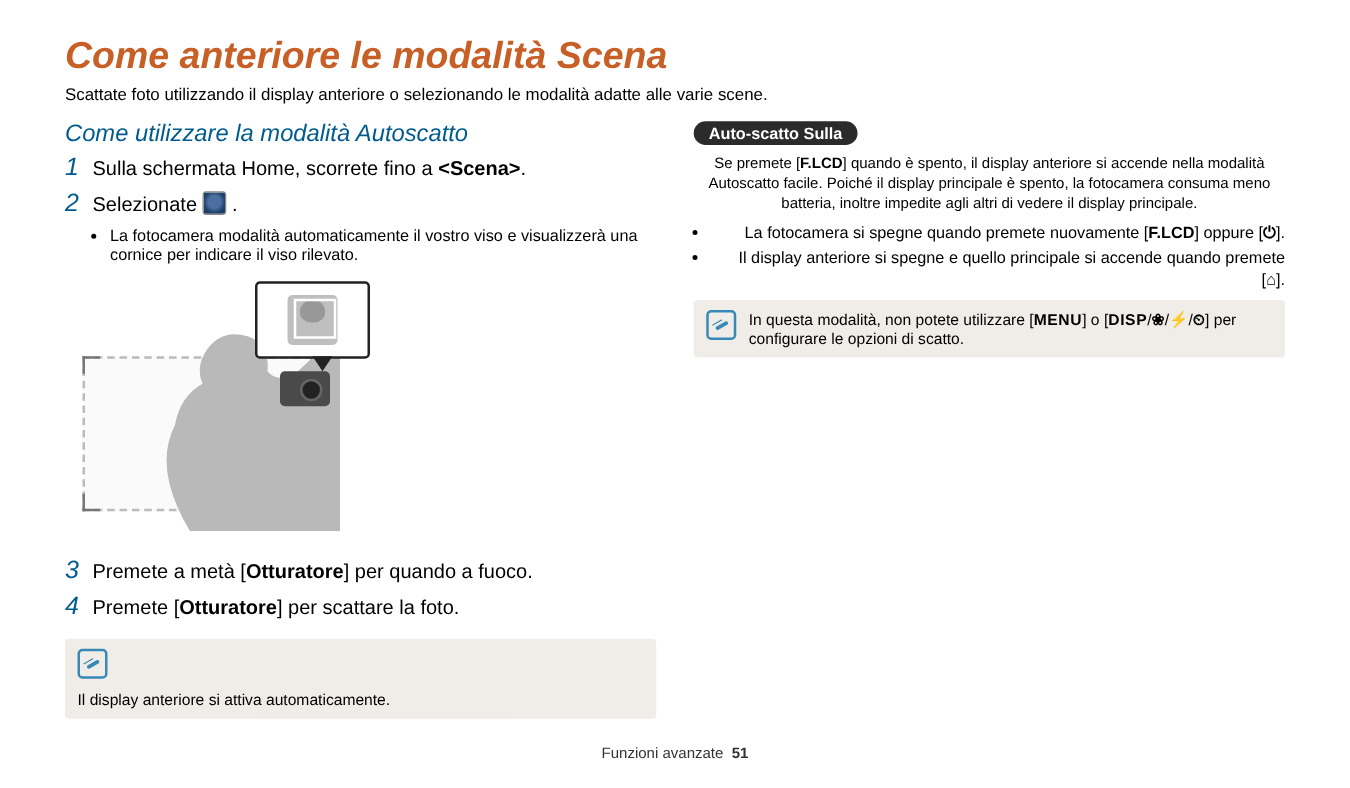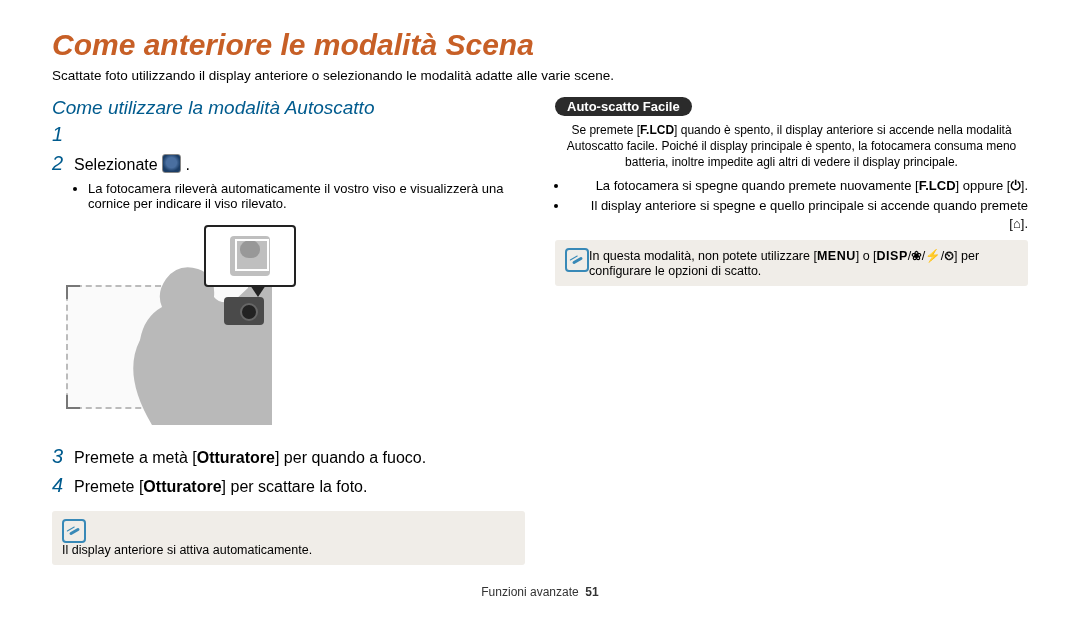--- a/index.html
+++ b/index.html
@@ -164,20 +164,21 @@
     position:absolute;
     left:5px; top:3px;
     width:30px; height:28px;
     border:2px solid #fff;
   }
 
   
   .info-box {
     display: flex;
     align-items: flex-start;
+    gap: 10px;
     background: #f0ede8;
     border-radius: 3px;
     padding: 8px 10px;
     font-size: 12.5px;
     margin-top: 8px;
   }
   .info-box.small-width { margin-top: 14px; flex-direction: column; }
   .info-icon {
     width: 20px; height: 20px;
     flex: none;
@@ -239,33 +240,36 @@
   <h1 class="page-title">Come anteriore le modalità Scena</h1>
   <div class="subtitle">Scattate foto utilizzando il display anteriore o selezionando le modalità adatte alle varie scene.</div>
 
   <div class="columns">
 
     <div class="col">
       <div class="section-title">Come utilizzare la modalità Autoscatto</div>
 
       <div class="step-line">
         <span class="step-num">1</span>
+        <span class="step-text">
+          <span>Sulla schermata Home, scorrete fino a </span><b>&lt;Scena&gt;</b><span>.</span>
+        </span>
       </div>
 
       <div class="step-line">
         <span class="step-num">2</span>
         <span class="step-text">
           <span>Selezionate </span>
           <span class="icon-inline"></span>
           <span>.</span>
         </span>
       </div>
       <div class="substep">
         <ul>
-            <li>La fotocamera rileverà automaticamente il vostro viso e visualizzerà una cornice per indicare il viso rilevato.</li>
+            <li>La fotocamera modalità automaticamente il vostro viso e visualizzerà una cornice per indicare il viso rilevato.</li>
           </ul>
       </div>
 
       <div class="illustration">
         <div class="frame-outer">
           <span class="frame-corner fc-tl"></span>
           <span class="frame-corner fc-bl"></span>
         </div>
         <div class="person">
           <svg width="160" height="180" viewBox="0 0 160 180">
@@ -295,21 +299,21 @@
         </span>
       </div>
 
       <div class="info-box small-width">
         <div class="info-icon"></div>
         <div>Il display anteriore si attiva automaticamente.</div>
       </div>
     </div>
 
     <div class="col">
-      <div class="badge">Auto-scatto Facile</div>
+      <div class="badge">Auto-scatto Sulla</div>
       <div class="right-para">
         <span>Se premete [</span><b class="key">F.LCD</b><span>] quando è spento, il display anteriore si accende nella modalità Autoscatto facile. Poiché il display principale è spento, la fotocamera consuma meno batteria, inoltre impedite agli altri di vedere il display principale.</span>
       </div>
       <ul class="bullets">
         <li>
           <span>La fotocamera si spegne quando premete nuovamente [</span><b class="key">F.LCD</b><span>] oppure [</span><span class="sym">⏻</span><span>].</span>
         </li>
         <li>
           <span>Il display anteriore si spegne e quello principale si accende quando premete [</span><span class="sym">⌂</span><span>].</span>
         </li>

